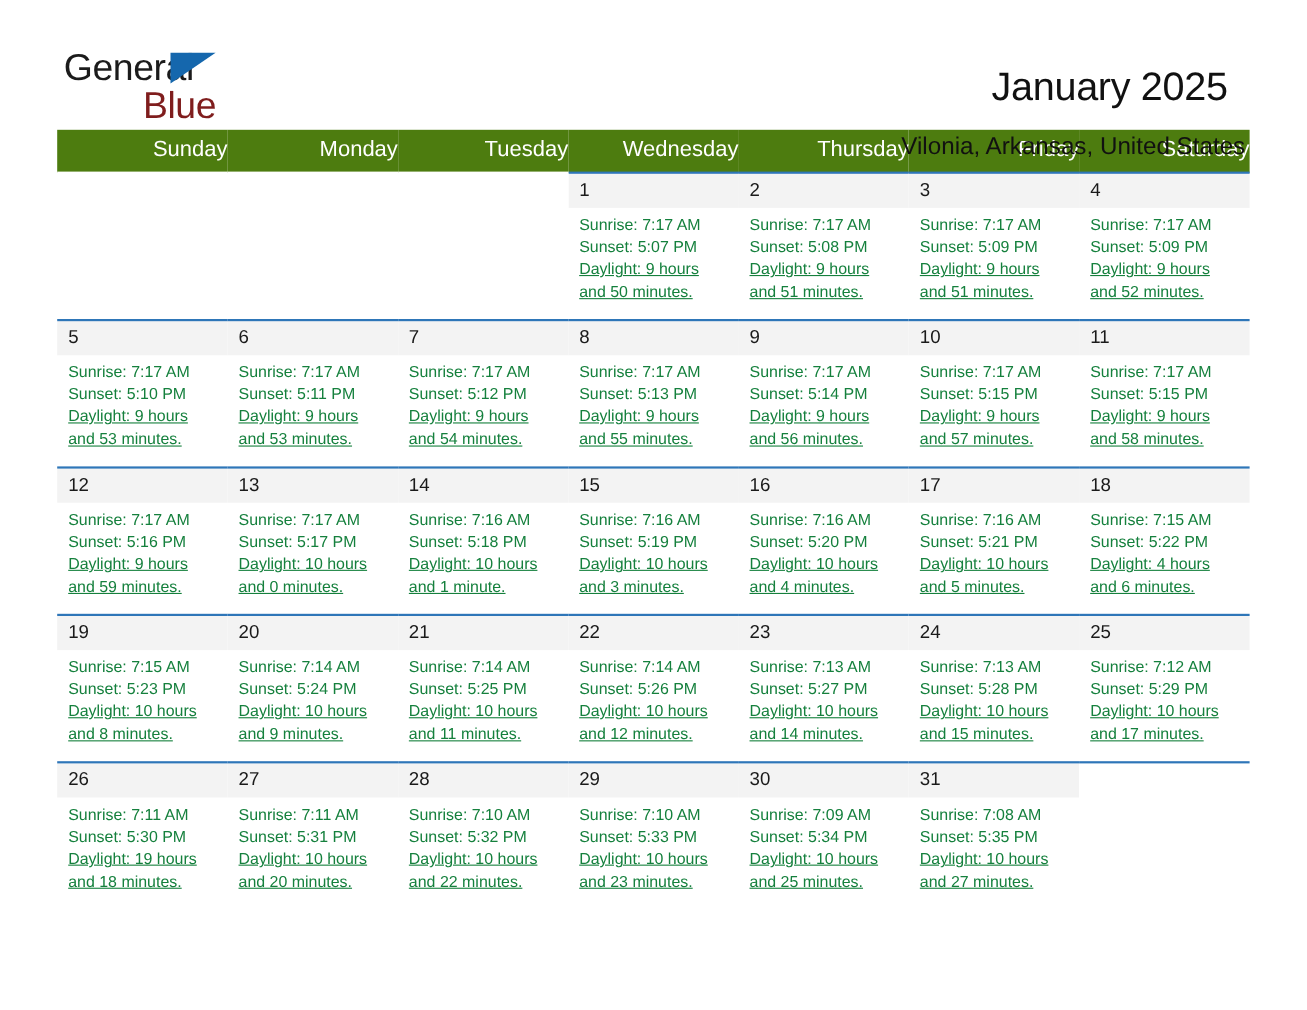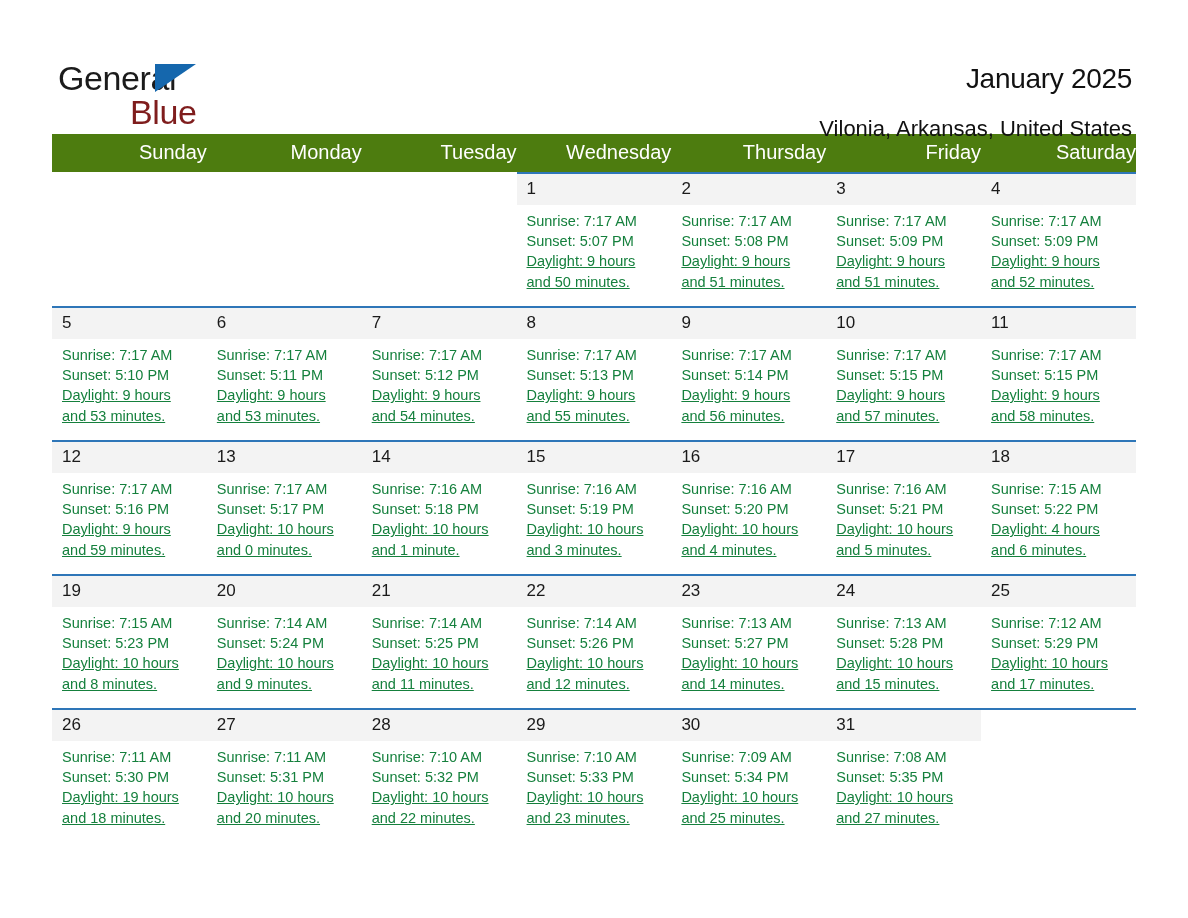--- a/index.html
+++ b/index.html
@@ -13,21 +13,21 @@
     height: 918px;
     font-family: "Liberation Sans", sans-serif;
     color: #1a1a1a;
     overflow: hidden;
   }
   .page {
     position: relative;
     width: 1188px;
     height: 918px;
     box-sizing: border-box;
-    padding: 16px 52px;
+    padding: 0 52px;
   }
 
   
   .header {
     position: relative;
     height: 118px;
   }
   .logo {
     position: absolute;
     left: 6px;
@@ -62,25 +62,25 @@
     color: #7f1d1d;
     letter-spacing: -0.4px;
   }
   .title-block {
     position: absolute;
     right: 4px;
     top: 38px;
     text-align: right;
   }
   .cal-title {
-    font-size: 28px;
+    font-size: 36px;
     line-height: 50px;
     font-weight: normal;
     color: #111111;
-    margin: 0;
+    margin: 16px;
     letter-spacing: -0.3px;
   }
   .cal-subtitle {
     margin: 12px 0 0 0;
     font-size: 22px;
     line-height: 26px;
     font-weight: normal;
     color: #111111;
     text-align: right;
   }

